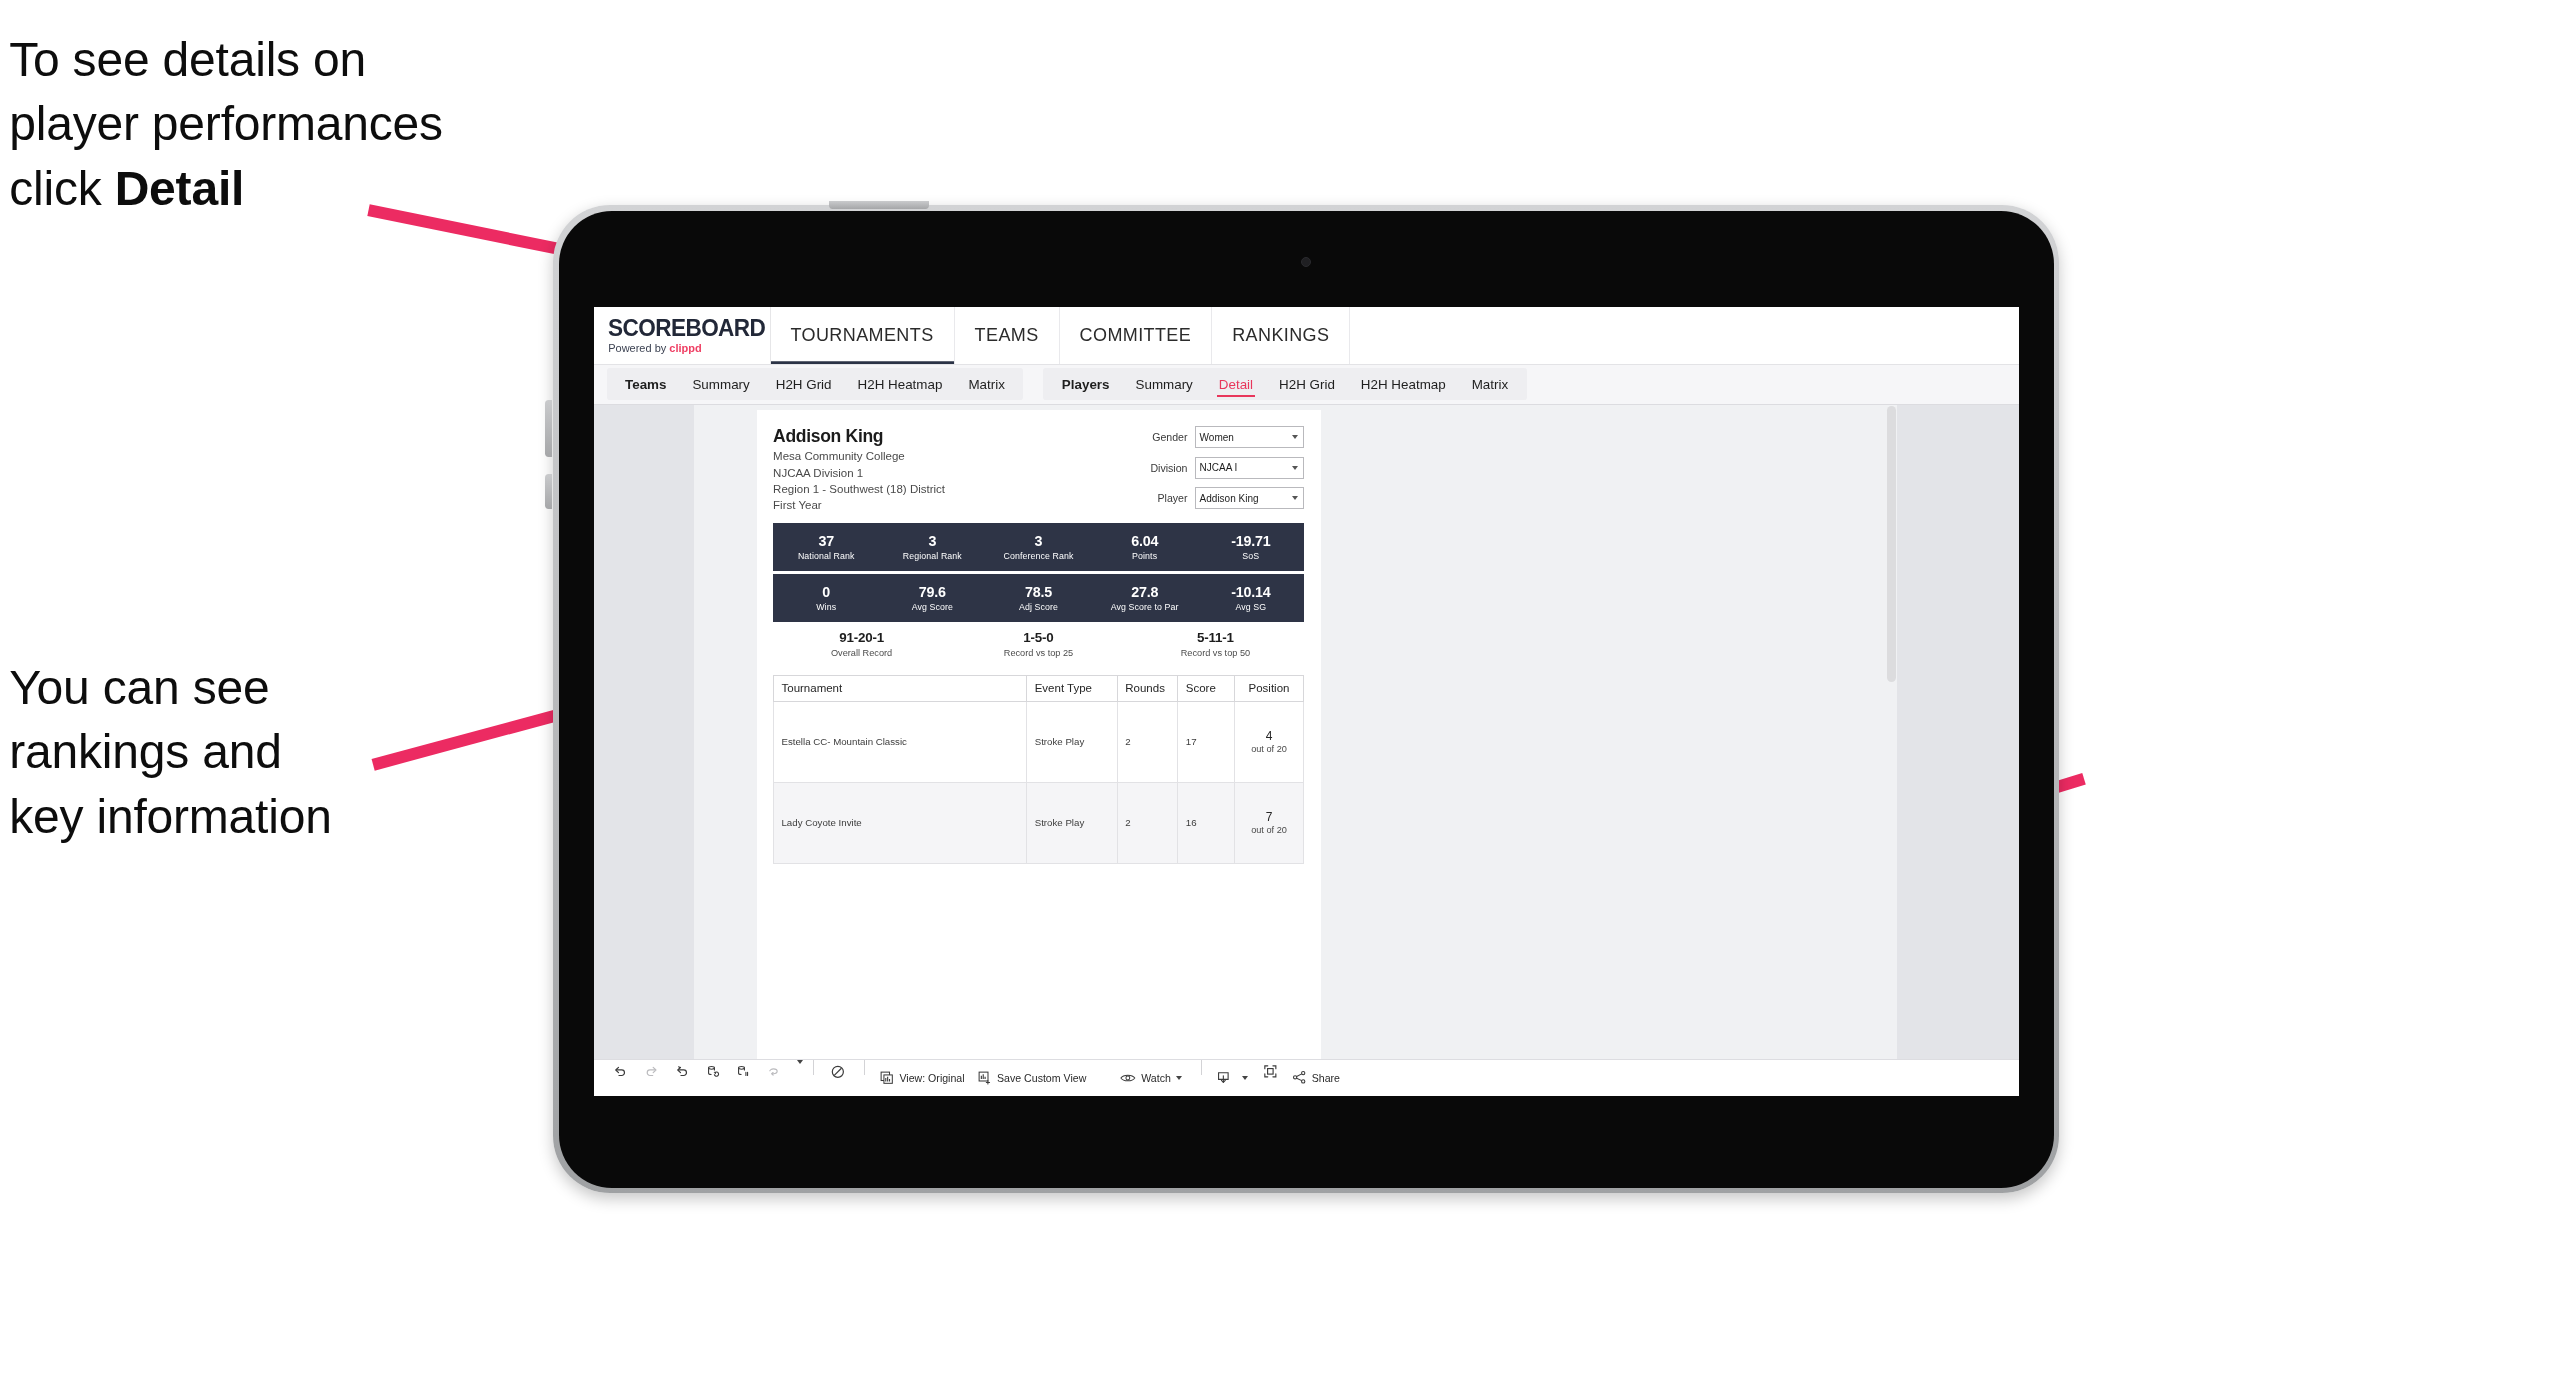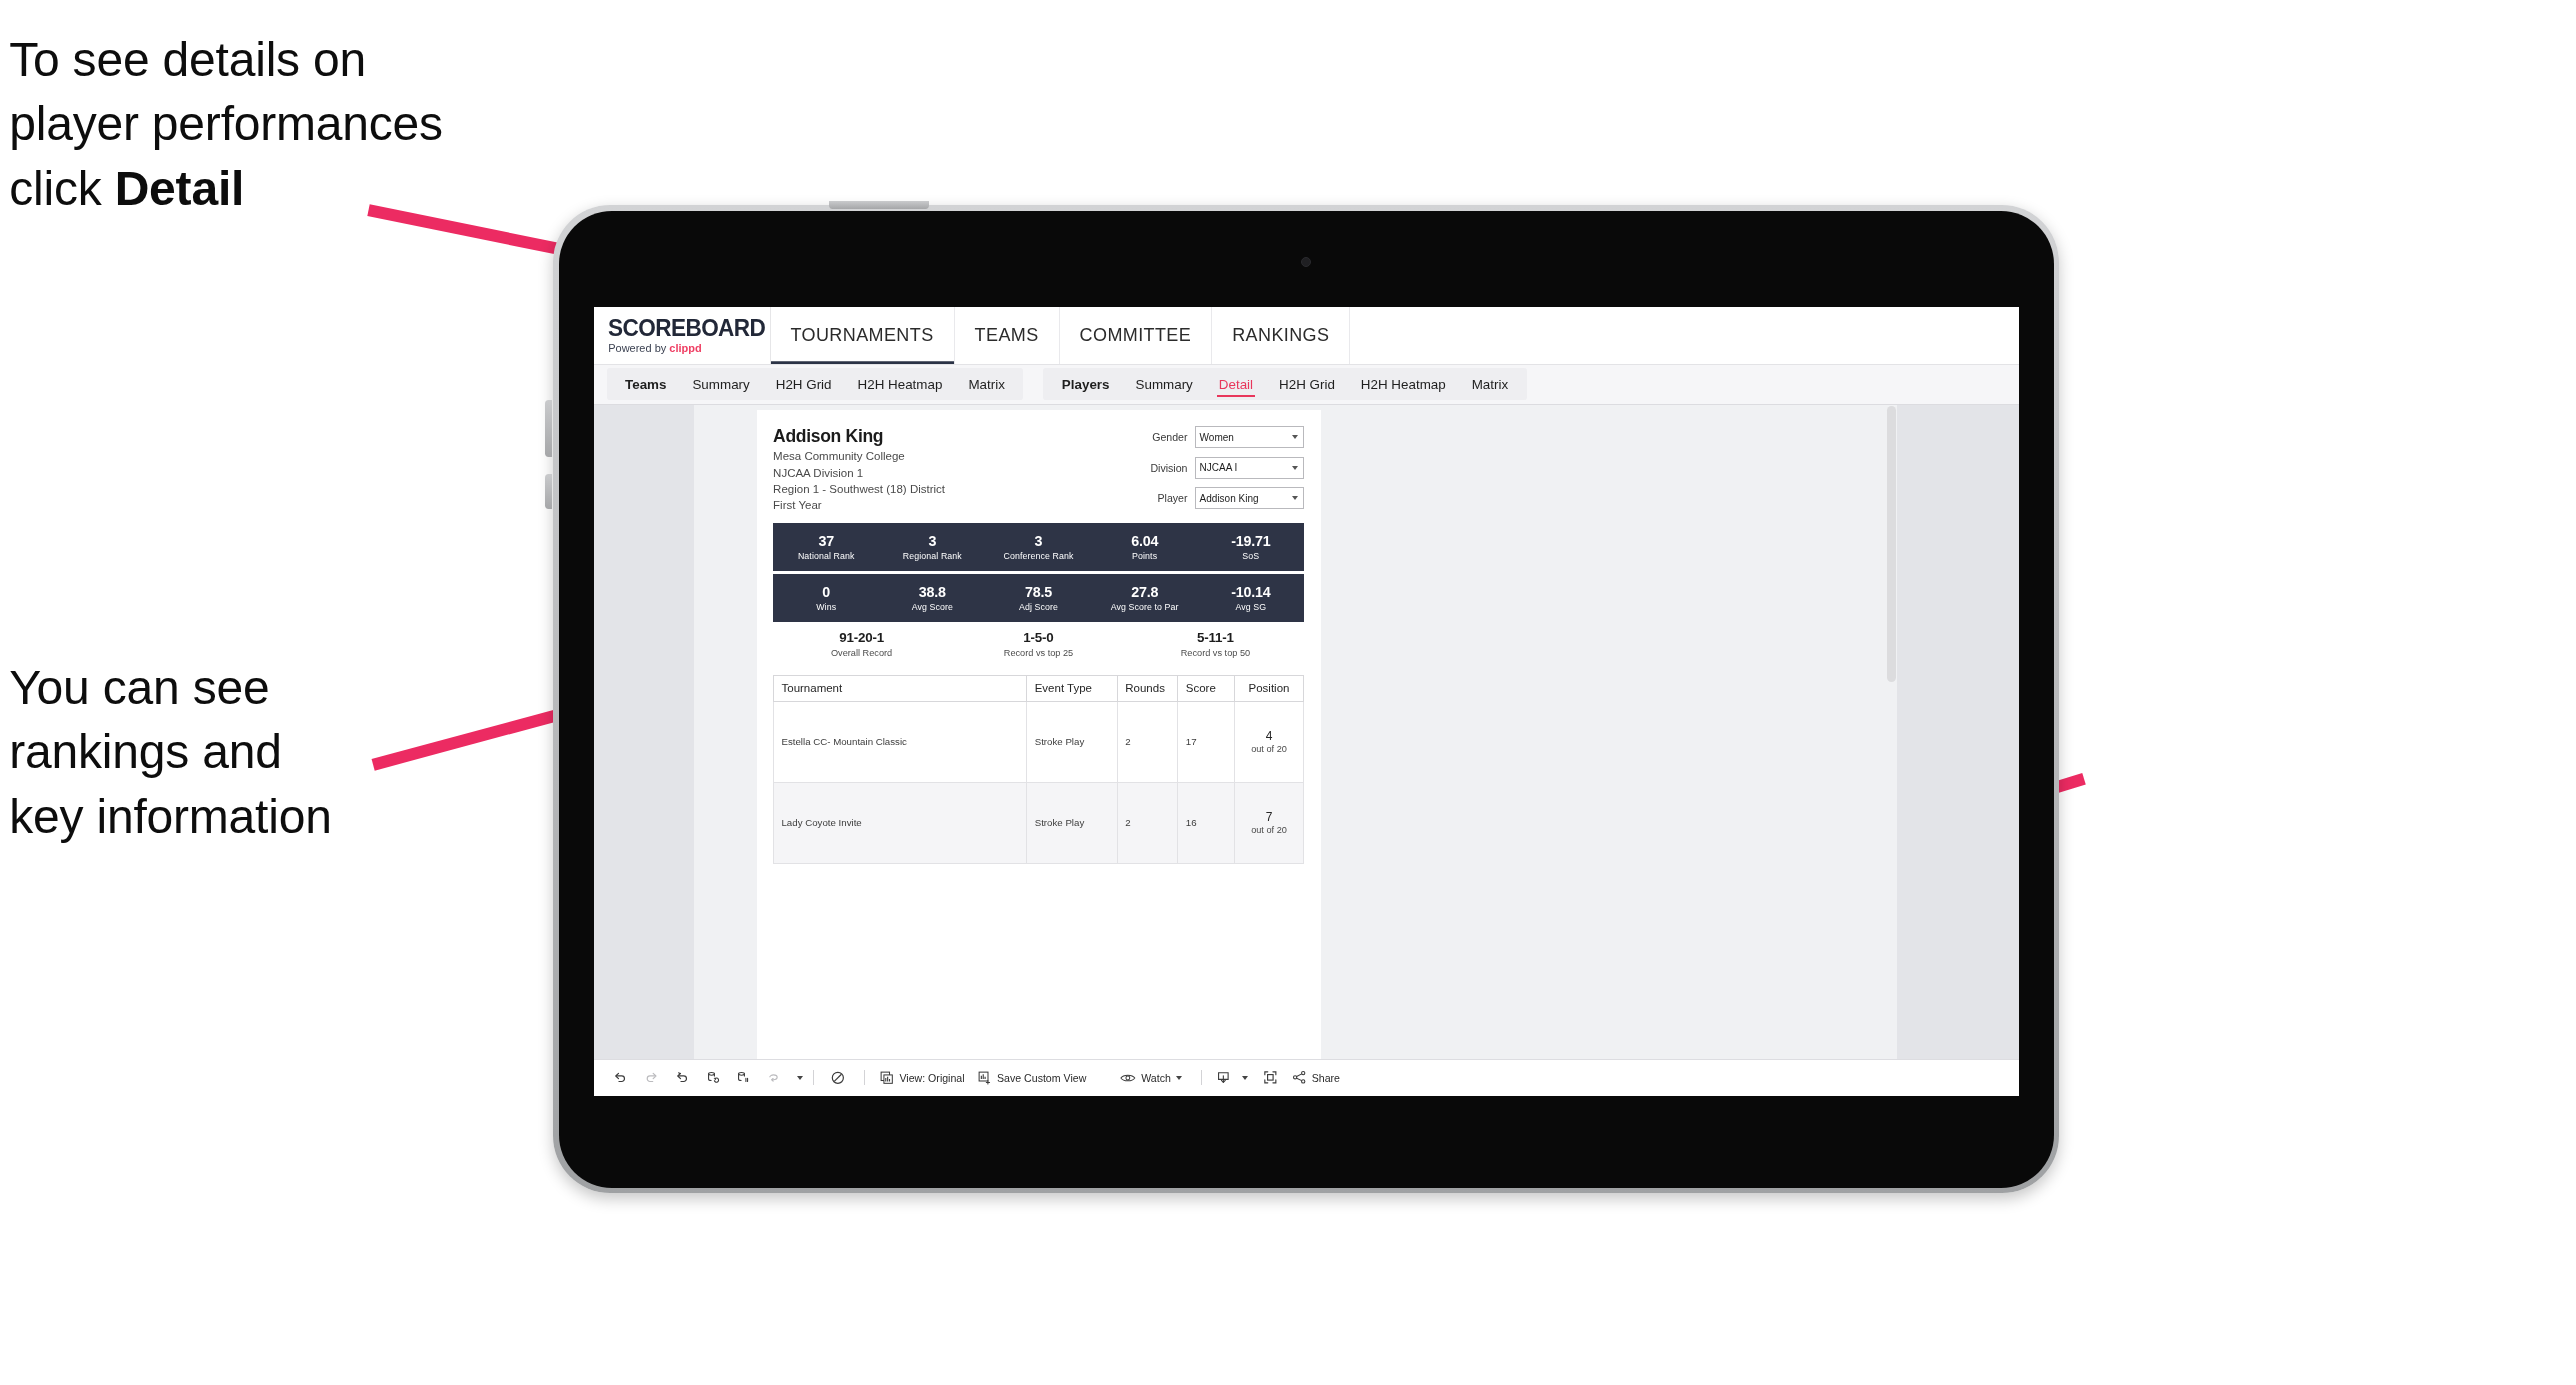--- a/index.html
+++ b/index.html
@@ -353,21 +353,20 @@
     border-radius: 4.6px;
   }
   #ws-right-gutter { width: 122px; background: #e3e4e8; flex: 0 0 auto; }
 
   
   #toolbar {
     height: 37px;
     background: #ffffff;
     border-top: 0.9px solid #dddde1;
     display: flex;
-    align-items: center;
     padding: 0 13px;
     flex: 0 0 auto;
     position: relative;
   }
   .tb-icon {
     width: 28px; height: 24px;
     display: flex; align-items: center; justify-content: center;
     color: #3b3b3b;
     margin-right: 2.8px;
   }
@@ -558,21 +557,21 @@
                     <div class="stat-label">SoS</div>
                   </div>
                 </div>
 
                 <div class="statbar second">
                   <div class="stat-cell">
                     <div class="stat-value">0</div>
                     <div class="stat-label">Wins</div>
                   </div>
                   <div class="stat-cell">
-                    <div class="stat-value">38.8</div>
+                    <div class="stat-value">79.6</div>
                     <div class="stat-label">Avg Score</div>
                   </div>
                   <div class="stat-cell">
                     <div class="stat-value">78.5</div>
                     <div class="stat-label">Adj Score</div>
                   </div>
                   <div class="stat-cell">
                     <div class="stat-value">27.8</div>
                     <div class="stat-label">Avg Score to Par</div>
                   </div>

